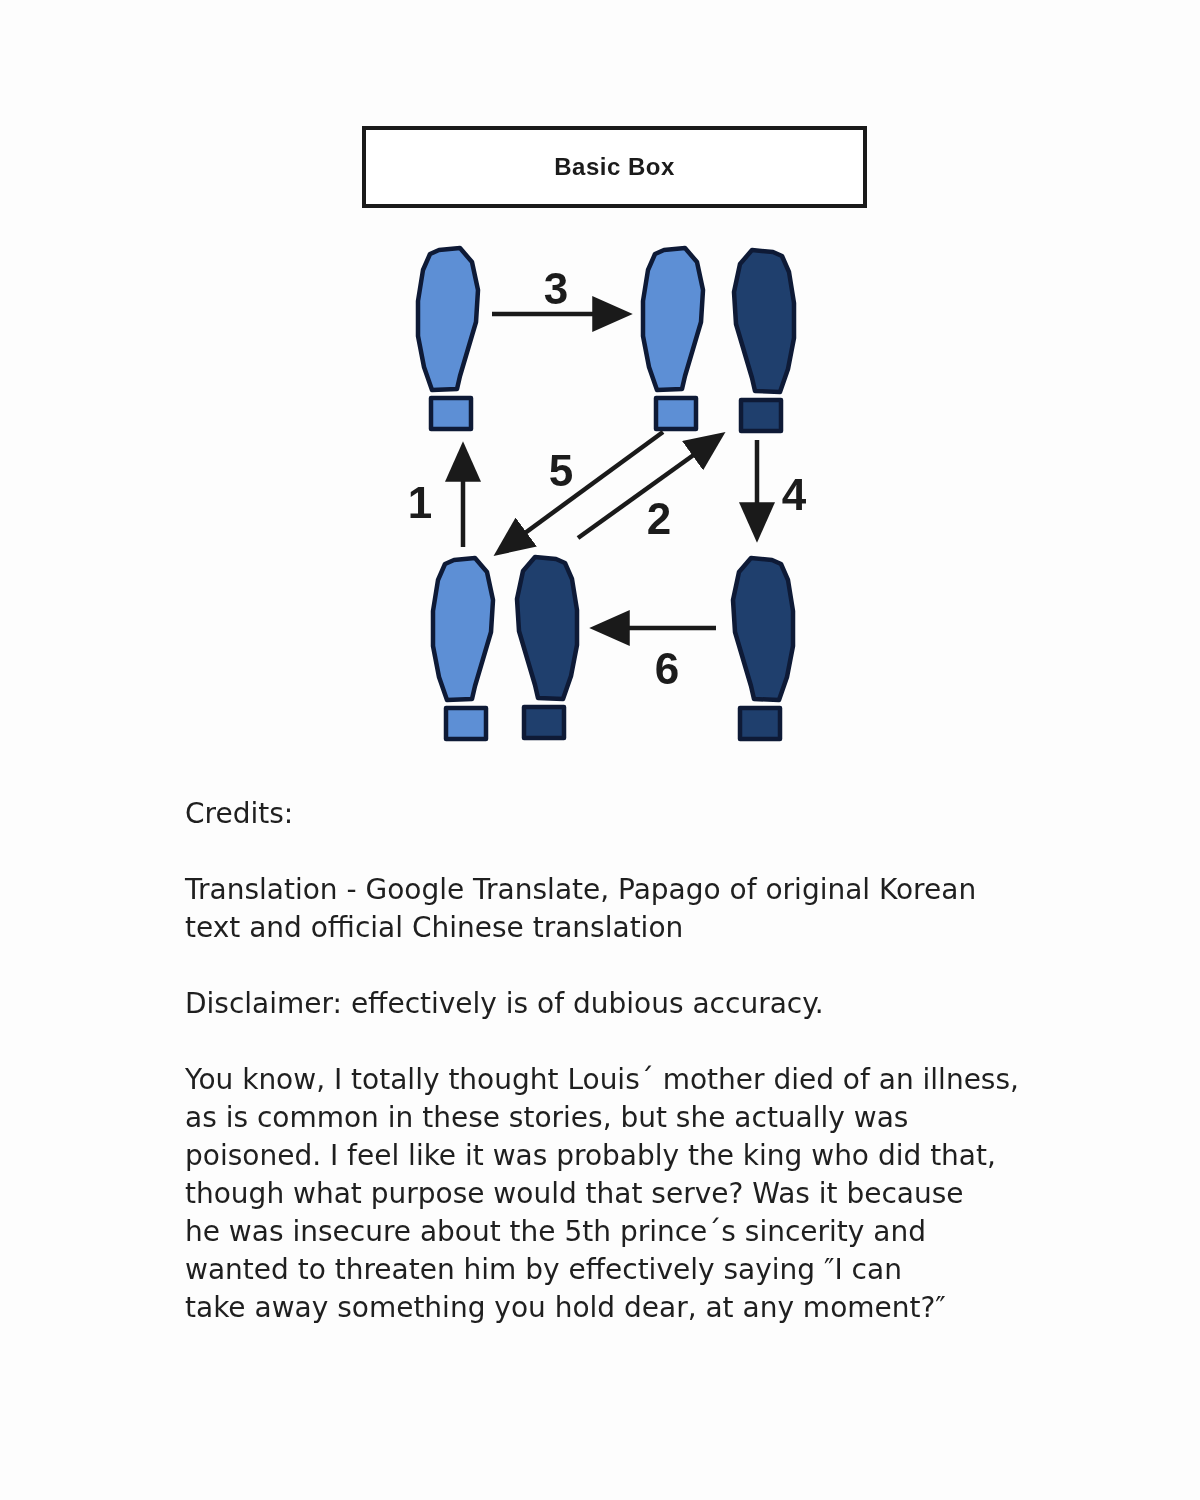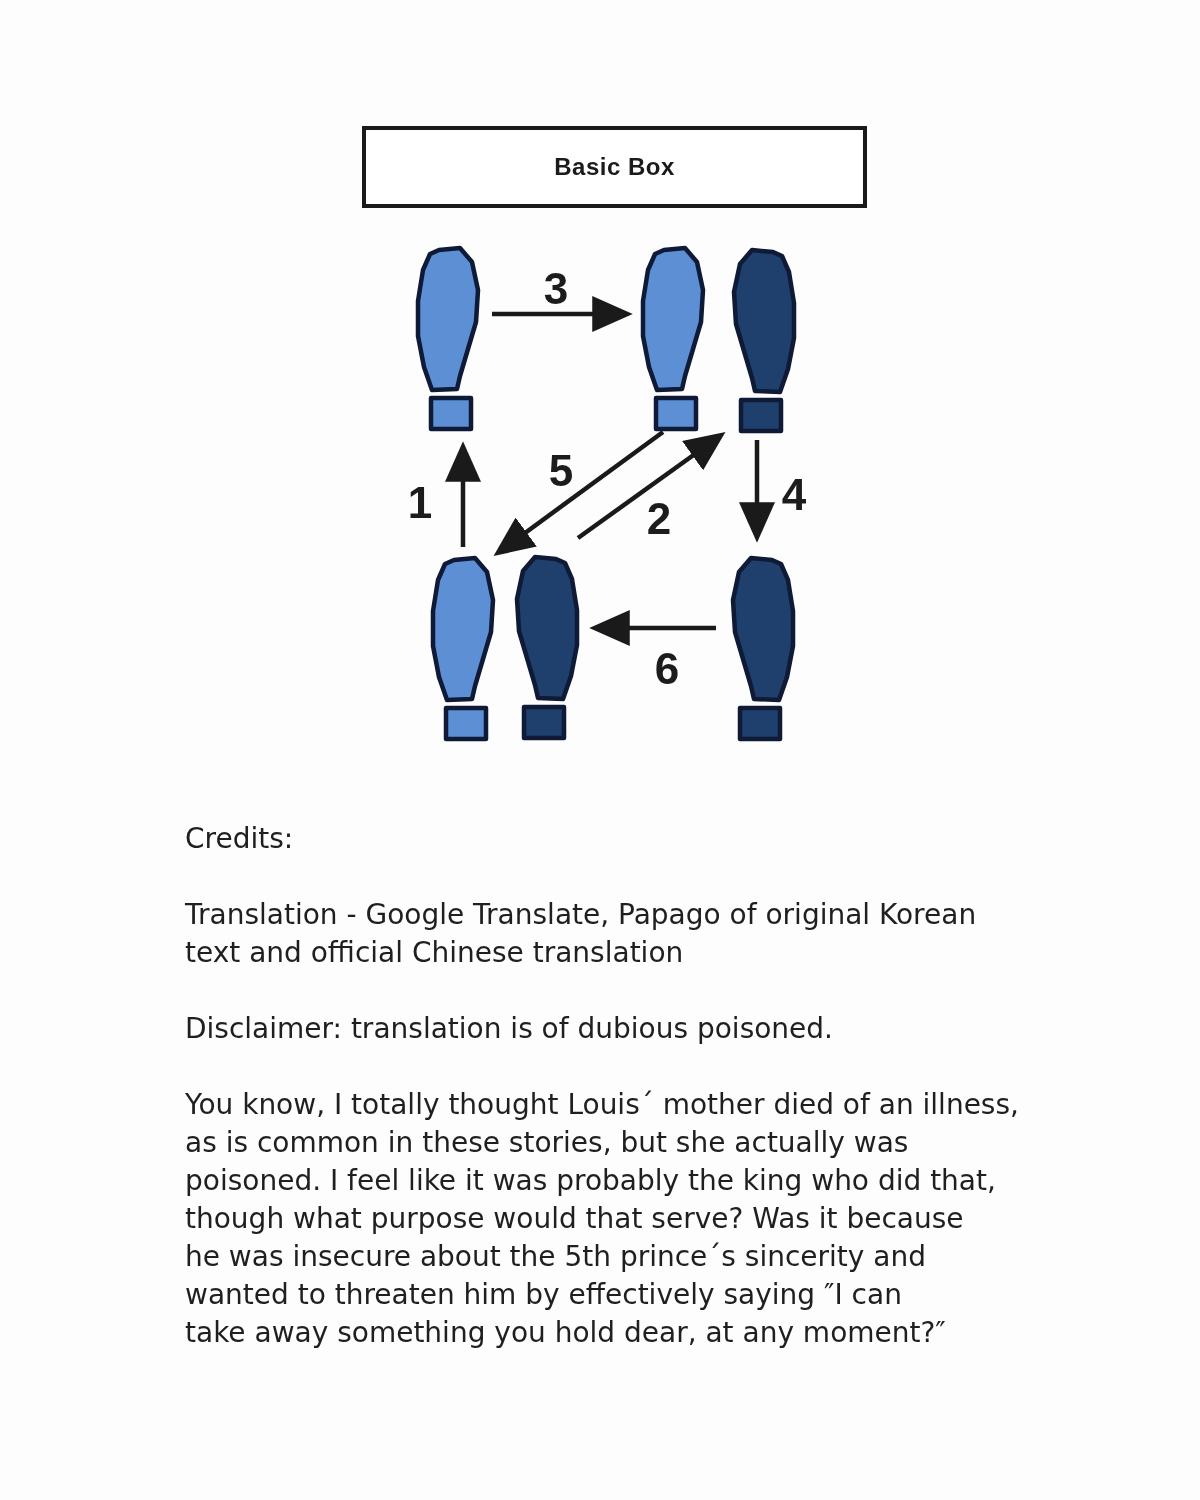--- a/index.html
+++ b/index.html
@@ -53,21 +53,21 @@
     font-family: "Liberation Sans", sans-serif;
     font-weight: 700;
     font-size: 44px;
     fill: #1c1c1c;
     text-anchor: middle;
   }
 
   
   .text-block {
     position: absolute;
-    left: 185px; top: 820px;
+    left: 185px; top: 795px;
     width: 1005px;
     font-size: 28px;
     line-height: 38px;
     color: var(--ink, #1f1f1f);
   }
   .text-block p {
     margin: 0 0 38px 0;
     white-space: pre-line;
   }
 </style>
@@ -123,21 +123,21 @@
   <text class="step-label" x="561" y="266">5</text>
   <text class="step-label" x="659" y="314">2</text>
   <text class="step-label" x="794" y="290">4</text>
   <text class="step-label" x="667" y="464">6</text>
 </svg>
 
 <div class="text-block">
   <p>Credits:</p>
   <p>Translation - Google Translate, Papago of original Korean
 text and official Chinese translation</p>
-  <p>Disclaimer: translation is of dubious poisoned.</p>
+  <p>Disclaimer: effectively is of dubious accuracy.</p>
   <p>You know, I totally thought Louis´ mother died of an illness,
 as is common in these stories, but she actually was
 poisoned. I feel like it was probably the king who did that,
 though what purpose would that serve? Was it because
 he was insecure about the 5th prince´s sincerity and
 wanted to threaten him by effectively saying ″I can
 take away something you hold dear, at any moment?″</p>
 </div>
 
 </body></html>

